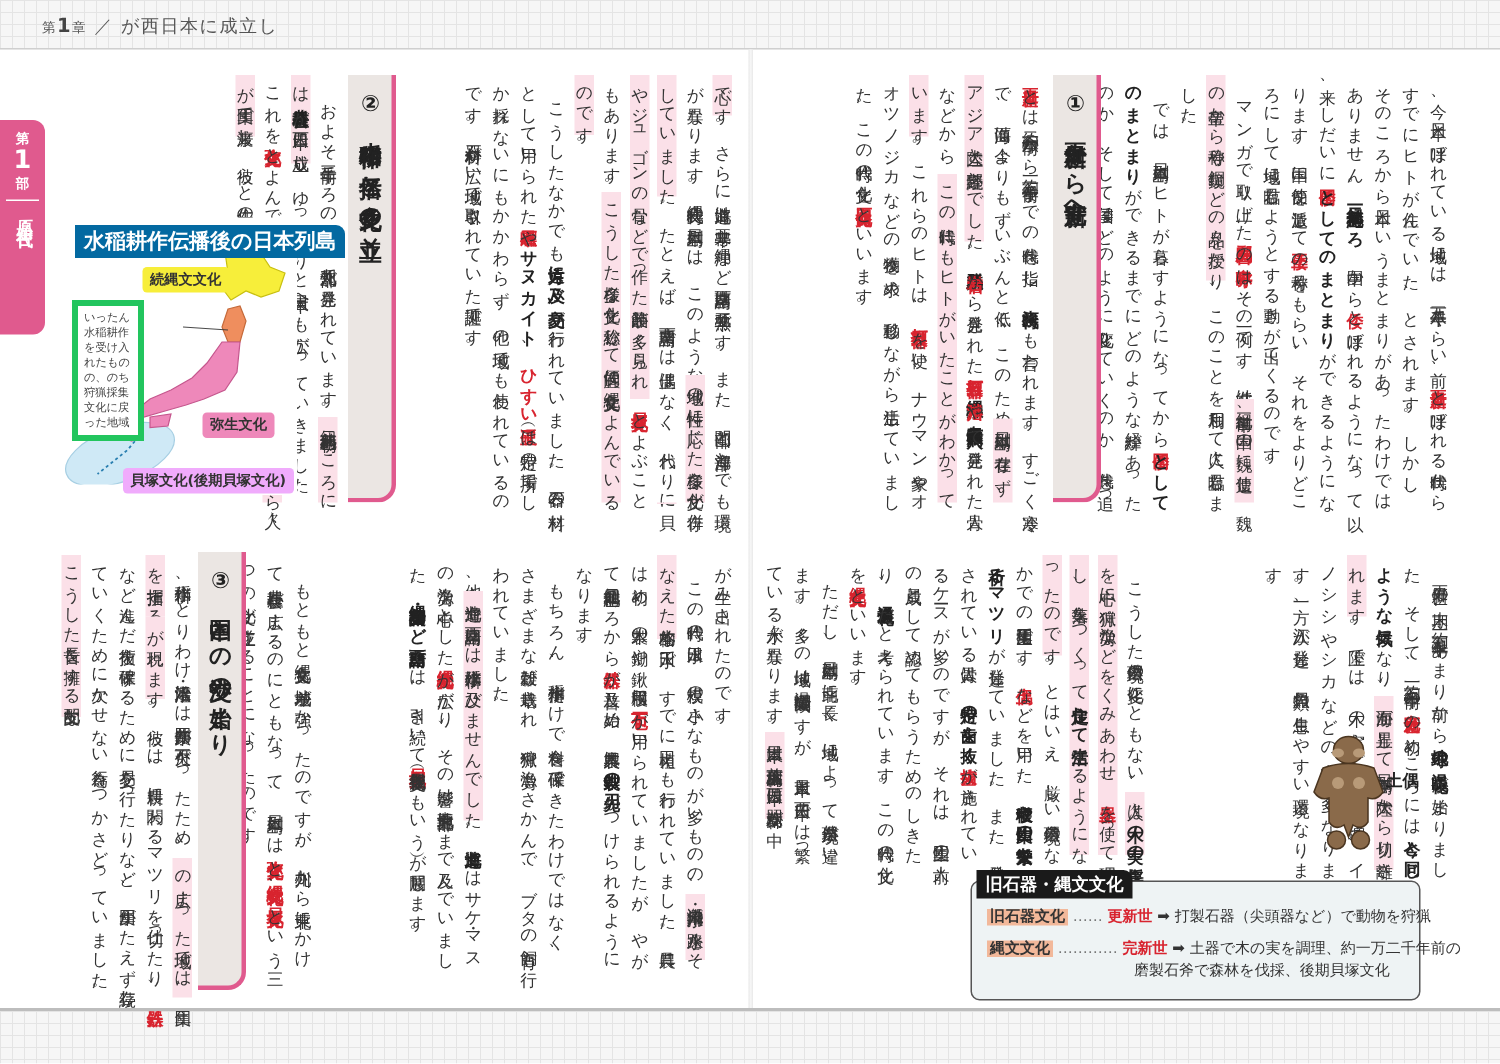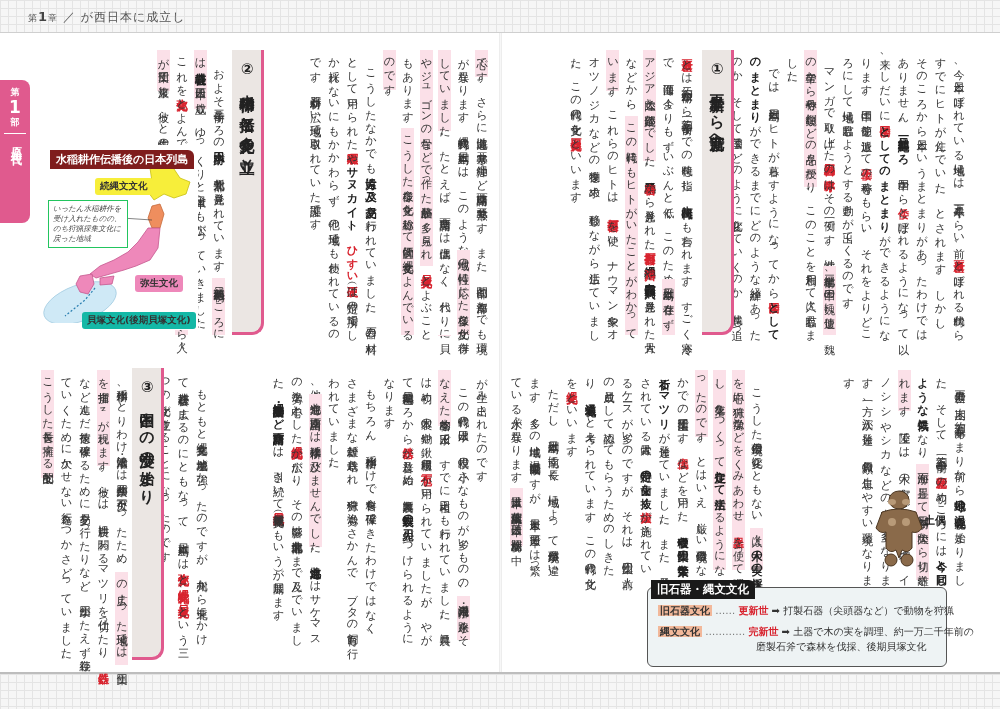--- a/index.html
+++ b/index.html
@@ -52,30 +52,30 @@
     position: absolute; writing-mode: vertical-rl;
     background: #ebe6e3; border-right: 3px solid #e05a8e; border-bottom: 3px solid #e05a8e;
     border-radius: 0 0 12px 0; font-weight: bold; font-size: 15px; color: #222;
     padding: 10px 5px; letter-spacing: 1px;
   }
   .section-head .circ { font-size: 15px; margin-bottom: 4px; }
 
   
   .map-box { position: absolute; left: 40px; top: 148px; width: 155px; height: 175px; }
   .map-title {
-    position: absolute; left: 50px; top: 150px; background: #7f1d1d; color: #fff;
-    font-size: 11px; font-weight: bold; padding: 2px 6px; border-radius: 0 6px 0 0;
+    position: absolute; left: 50px; top: 150px; background: #0369a1; color: #fff;
+    font-size: 14px; font-weight: bold; padding: 2px 6px; border-radius: 0 6px 0 0;
   }
   .map-label { position: absolute; font-size: 9.5px; font-weight: bold; padding: 2px 5px; border-radius: 3px; color: #333; }
   .lbl-jomon { left: 95px; top: 178px; background: #f7ee3a; }
   .lbl-yayoi { left: 135px; top: 275px; background: #ee88ba; }
-  .lbl-kaizuka { left: 82px; top: 312px; background: #14b8a6; }
+  .lbl-kaizuka { left: 82px; top: 312px; background: #f0abfc; }
   .map-note {
-    position: absolute; left: 48px; top: 200px; width: 80px; font-size: 7.5px; line-height: 10px;
-    border: 1px solid #22c55e; background: #fff; padding: 3px 4px; color: #444; font-style: italic;
+    position: absolute; left: 48px; top: 200px; width: 48px; font-size: 7.5px; line-height: 10px;
+    border: 4px solid #22c55e; background: #fff; padding: 3px 4px; color: #444;
   }
 
   
   .dogu { position: absolute; left: 868px; top: 488px; width: 62px; height: 80px; }
   .dogu-label { position: absolute; left: 924px; top: 513px; font-size: 11px; font-weight: bold; color: #222; }
 
   
   .summary {
     position: absolute; left: 647px; top: 587px; width: 300px; height: 80px;
     background: #eef3f4; border: 1px solid #555; border-radius: 6px;

